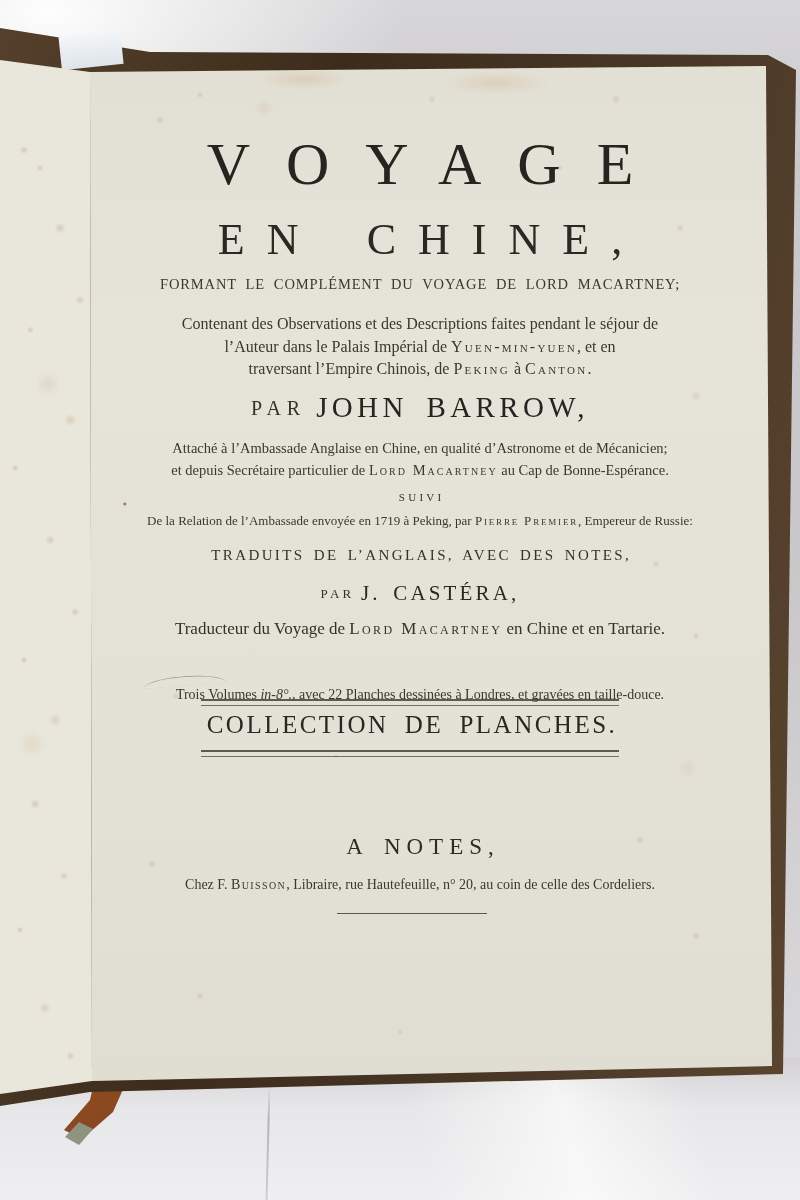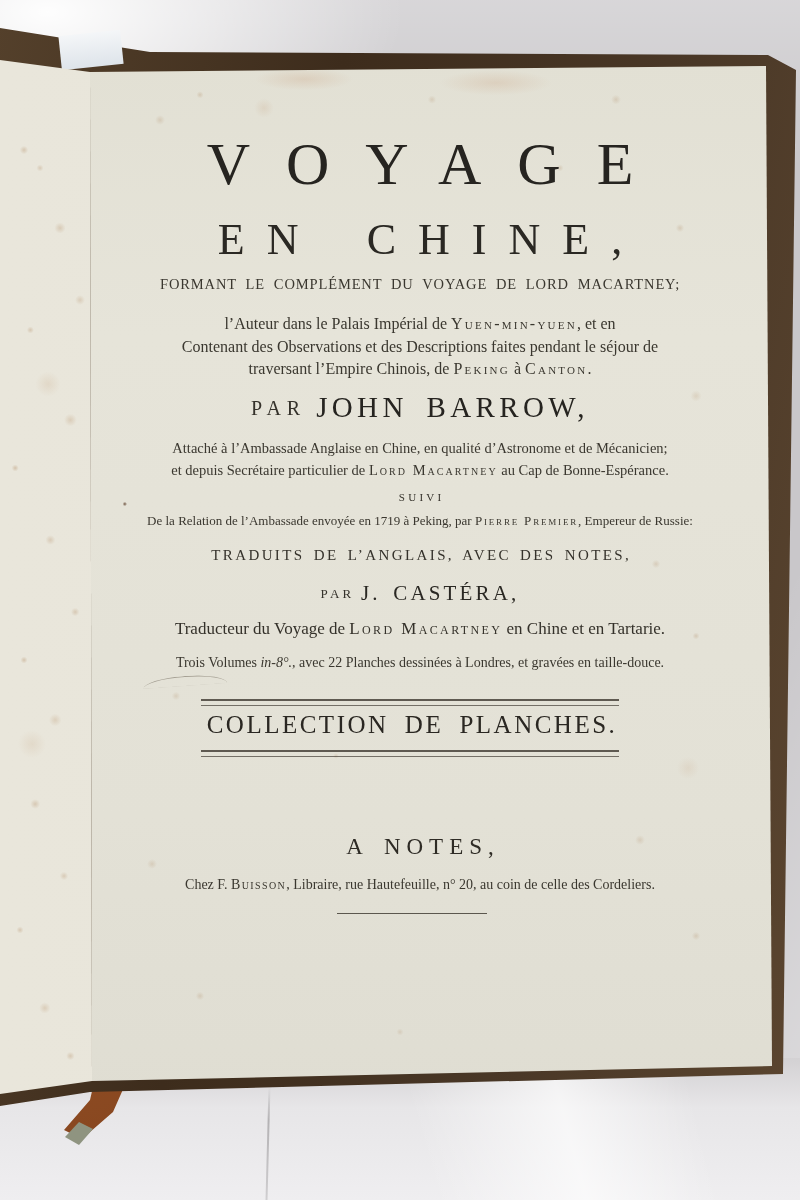--- a/index.html
+++ b/index.html
@@ -99,21 +99,21 @@
   .l-author .par{font-size:20px;letter-spacing:.3em;margin-right:.5em;vertical-align:2px;}
   .l-author .name{font-size:29px;color:#262420;letter-spacing:.15em;word-spacing:.25em;font-weight:500;}
   .l-attache{top:438px;font-size:14.5px;line-height:1.5;color:#3a372f;}
   .l-suivi{top:492px;font-size:11px;letter-spacing:.3em;padding-left:.3em;}
   .l-relation{top:514px;font-size:13px;color:#3a372f;}
   .l-traduits{top:548px;font-size:15px;letter-spacing:.16em;word-spacing:.2em;padding-left:.16em;}
   .l-castera{top:583px;}
   .l-castera .par{font-size:13px;letter-spacing:.25em;margin-right:.5em;vertical-align:2px;}
   .l-castera .name{font-size:21px;letter-spacing:.15em;word-spacing:.2em;color:#2a2823;}
   .l-traducteur{top:620px;font-size:17px;color:#34312a;}
-  .l-volumes{top:656px;font-size:14px;color:#3a372f;}
+  .l-volumes{top:688px;font-size:14px;color:#3a372f;}
   .squiggle{position:absolute;left:55px;top:676px;width:84px;height:9px;
     border-top:1px solid rgba(100,92,78,.5);border-radius:50% 50% 0 0/100% 100% 0 0;transform:rotate(-4deg);}
   .rule-double{position:absolute;left:50%;width:418px;margin-left:-219px;height:4px;
     border-top:2px solid rgba(58,52,44,.78);border-bottom:1px solid rgba(58,52,44,.65);}
   .rule-1{top:699px;}
   .rule-2{top:750px;}
   .l-collection{top:712px;font-size:25px;letter-spacing:.1em;word-spacing:.3em;color:#2a2722;transform:translateX(-8px);font-weight:500;}
   .l-paris{top:835px;font-size:23px;letter-spacing:.26em;word-spacing:.2em;padding-left:.26em;color:#2e2b25;}
   .l-chez{top:878px;font-size:14px;color:#3a372f;font-family:Liberation Serif, serif;}
   .rule-short{position:absolute;left:50%;top:913px;width:150px;margin-left:-83px;
@@ -138,22 +138,22 @@
     <div class="tp-shade"></div>
     <div class="tp-fox"></div>
   </div>
 
   <div class="content">
     <div class="line l-voyage">VOYAGE</div>
     <div class="line l-enchine">EN CHINE,</div>
     <div class="line l-formant">FORMANT LE COMPLÉMENT DU VOYAGE DE LORD MACARTNEY;</div>
 
     <div class="line l-desc">
+      <span class="dline">Contenant des Observations et des Descriptions faites pendant le séjour de</span>
       <span class="dline"><span>l’Auteur dans le Palais Impérial de </span><span class="sc ls2">Yuen-min-yuen</span><span>, et en</span></span>
-      <span class="dline">Contenant des Observations et des Descriptions faites pendant le séjour de</span>
       <span class="dline"><span>traversant l’Empire Chinois, de </span><span class="sc ls2">Peking</span><span> à </span><span class="sc ls2">Canton</span><span>.</span></span>
     </div>
 
     <div class="line l-author"><span class="par">PAR</span><span class="name">JOHN BARROW,</span></div>
 
     <div class="line l-attache">
       <span class="dline">Attaché à l’Ambassade Anglaise en Chine, en qualité d’Astronome et de Mécanicien;</span>
       <span class="dline"><span>et depuis Secrétaire particulier de </span><span class="sc ls2">Lord Macartney</span><span> au Cap de Bonne-Espérance.</span></span>
     </div>
 

